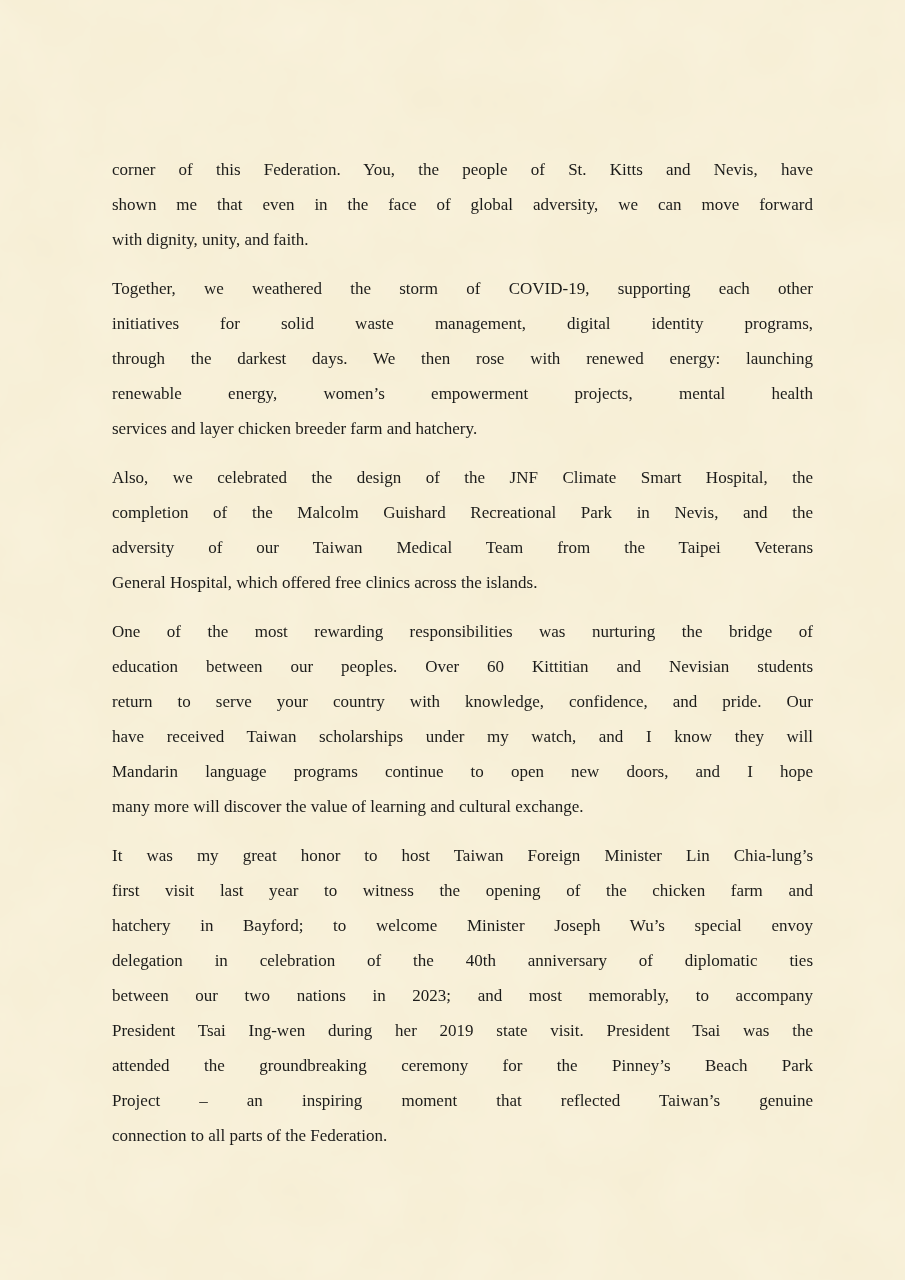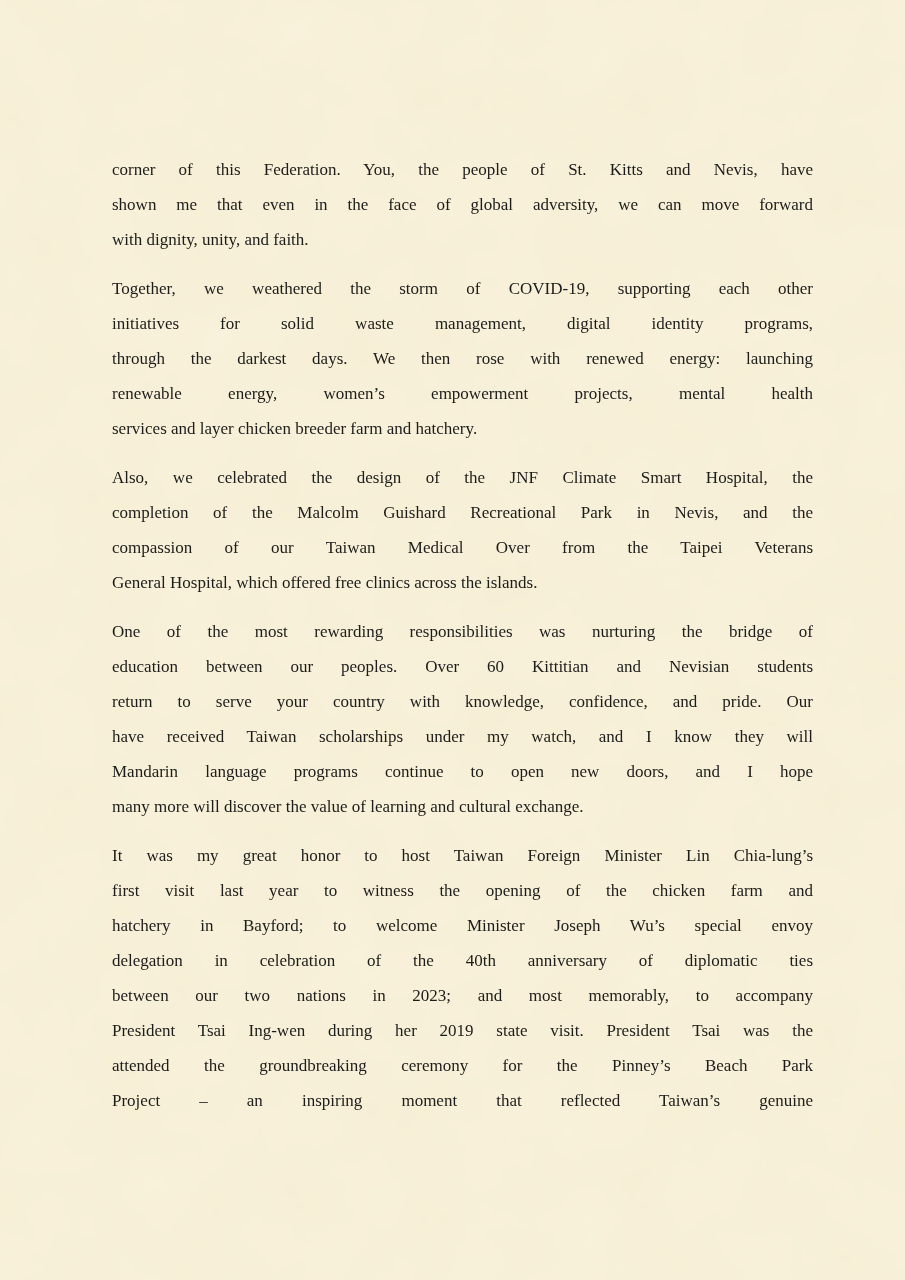--- a/index.html
+++ b/index.html
@@ -65,35 +65,36 @@
       <div class="paragraph">
         <div class="line">Together, we weathered the storm of COVID-19, supporting each other</div>
         <div class="line">initiatives for solid waste management, digital identity programs,</div>
         <div class="line">through the darkest days. We then rose with renewed energy: launching</div>
         <div class="line">renewable energy, women’s empowerment projects, mental health</div>
         <div class="line last">services and layer chicken breeder farm and hatchery.</div>
       </div>
       <div class="paragraph">
         <div class="line">Also, we celebrated the design of the JNF Climate Smart Hospital, the</div>
         <div class="line">completion of the Malcolm Guishard Recreational Park in Nevis, and the</div>
-        <div class="line">compassion of our Taiwan Medical Over from the Taipei Veterans</div>
+        <div class="line">adversity of our Taiwan Medical Team from the Taipei Veterans</div>
         <div class="line last">General Hospital, which offered free clinics across the islands.</div>
       </div>
       <div class="paragraph">
         <div class="line">One of the most rewarding responsibilities was nurturing the bridge of</div>
         <div class="line">education between our peoples. Over 60 Kittitian and Nevisian students</div>
         <div class="line">return to serve your country with knowledge, confidence, and pride. Our</div>
         <div class="line">have received Taiwan scholarships under my watch, and I know they will</div>
         <div class="line">Mandarin language programs continue to open new doors, and I hope</div>
         <div class="line last">many more will discover the value of learning and cultural exchange.</div>
       </div>
       <div class="paragraph">
         <div class="line">It was my great honor to host Taiwan Foreign Minister Lin Chia-lung’s</div>
         <div class="line">first visit last year to witness the opening of the chicken farm and</div>
         <div class="line">hatchery in Bayford; to welcome Minister Joseph Wu’s special envoy</div>
         <div class="line">delegation in celebration of the 40th anniversary of diplomatic ties</div>
         <div class="line">between our two nations in 2023; and most memorably, to accompany</div>
         <div class="line">President Tsai Ing-wen during her 2019 state visit. President Tsai was the</div>
         <div class="line">attended the groundbreaking ceremony for the Pinney’s Beach Park</div>
         <div class="line">Project – an inspiring moment that reflected Taiwan’s genuine</div>
+        <div class="line last">connection to all parts of the Federation.</div>
       </div>
     </div>
 </div>
 
 </body></html>

